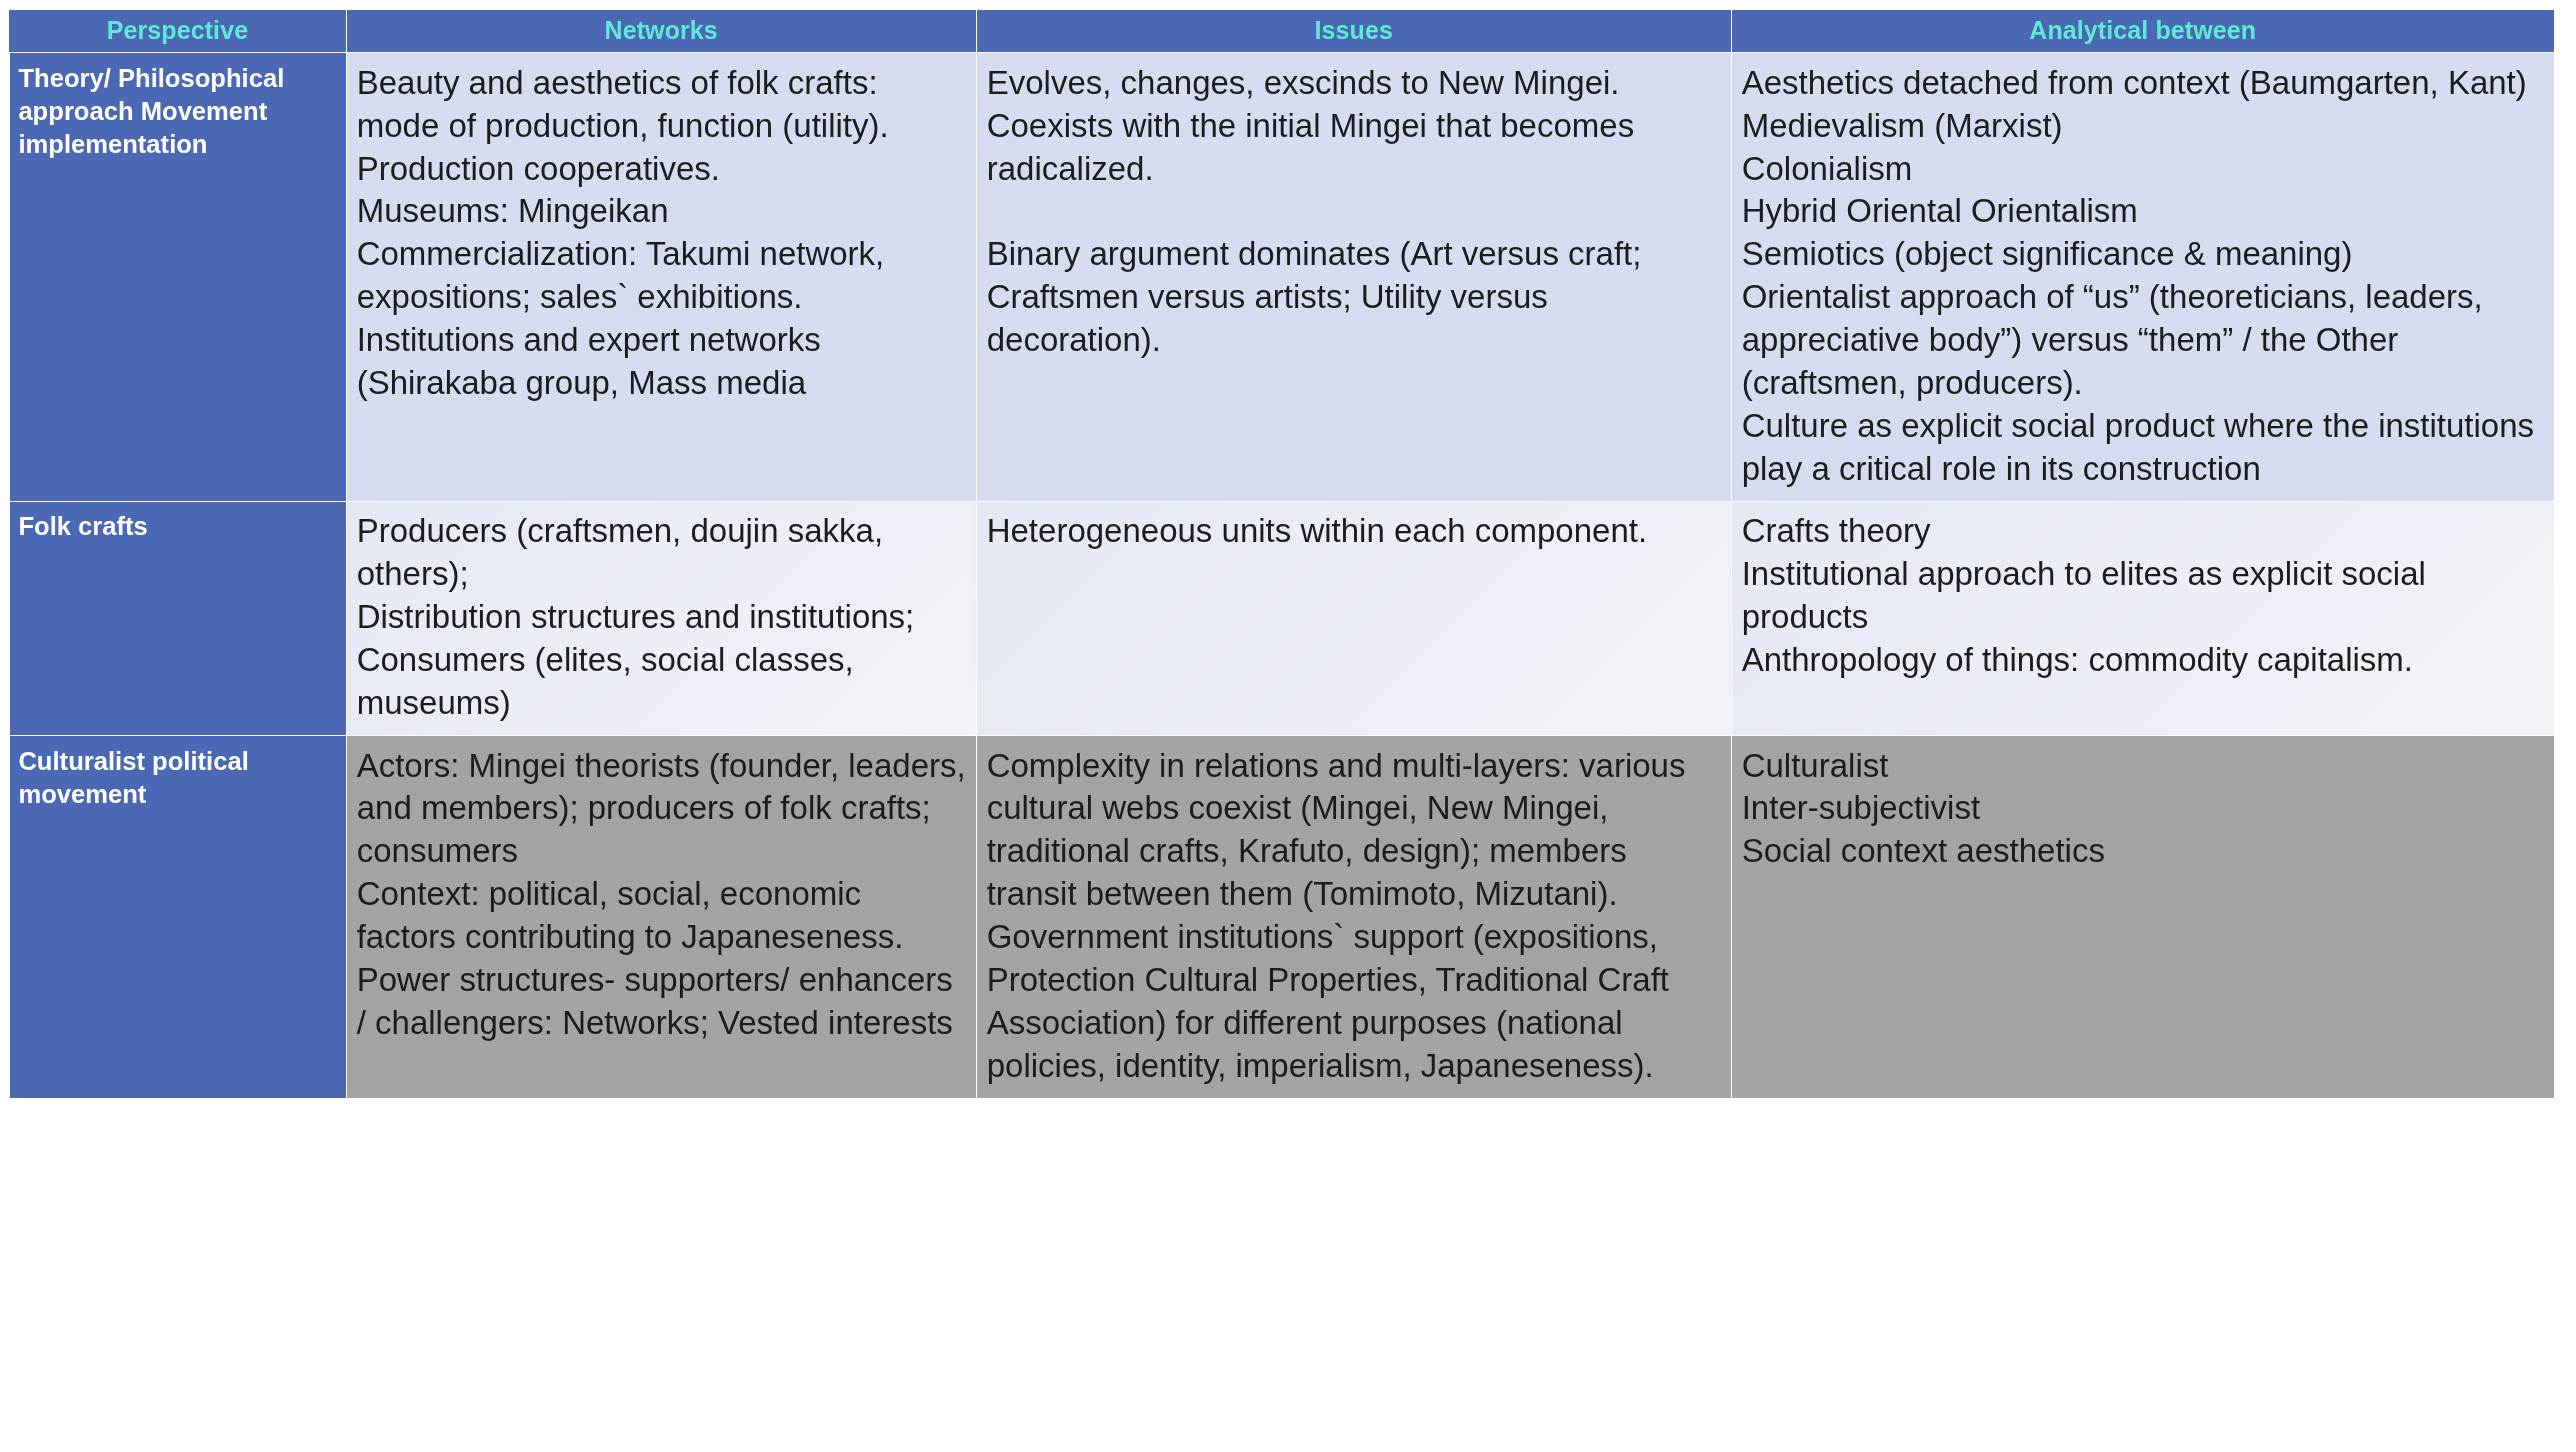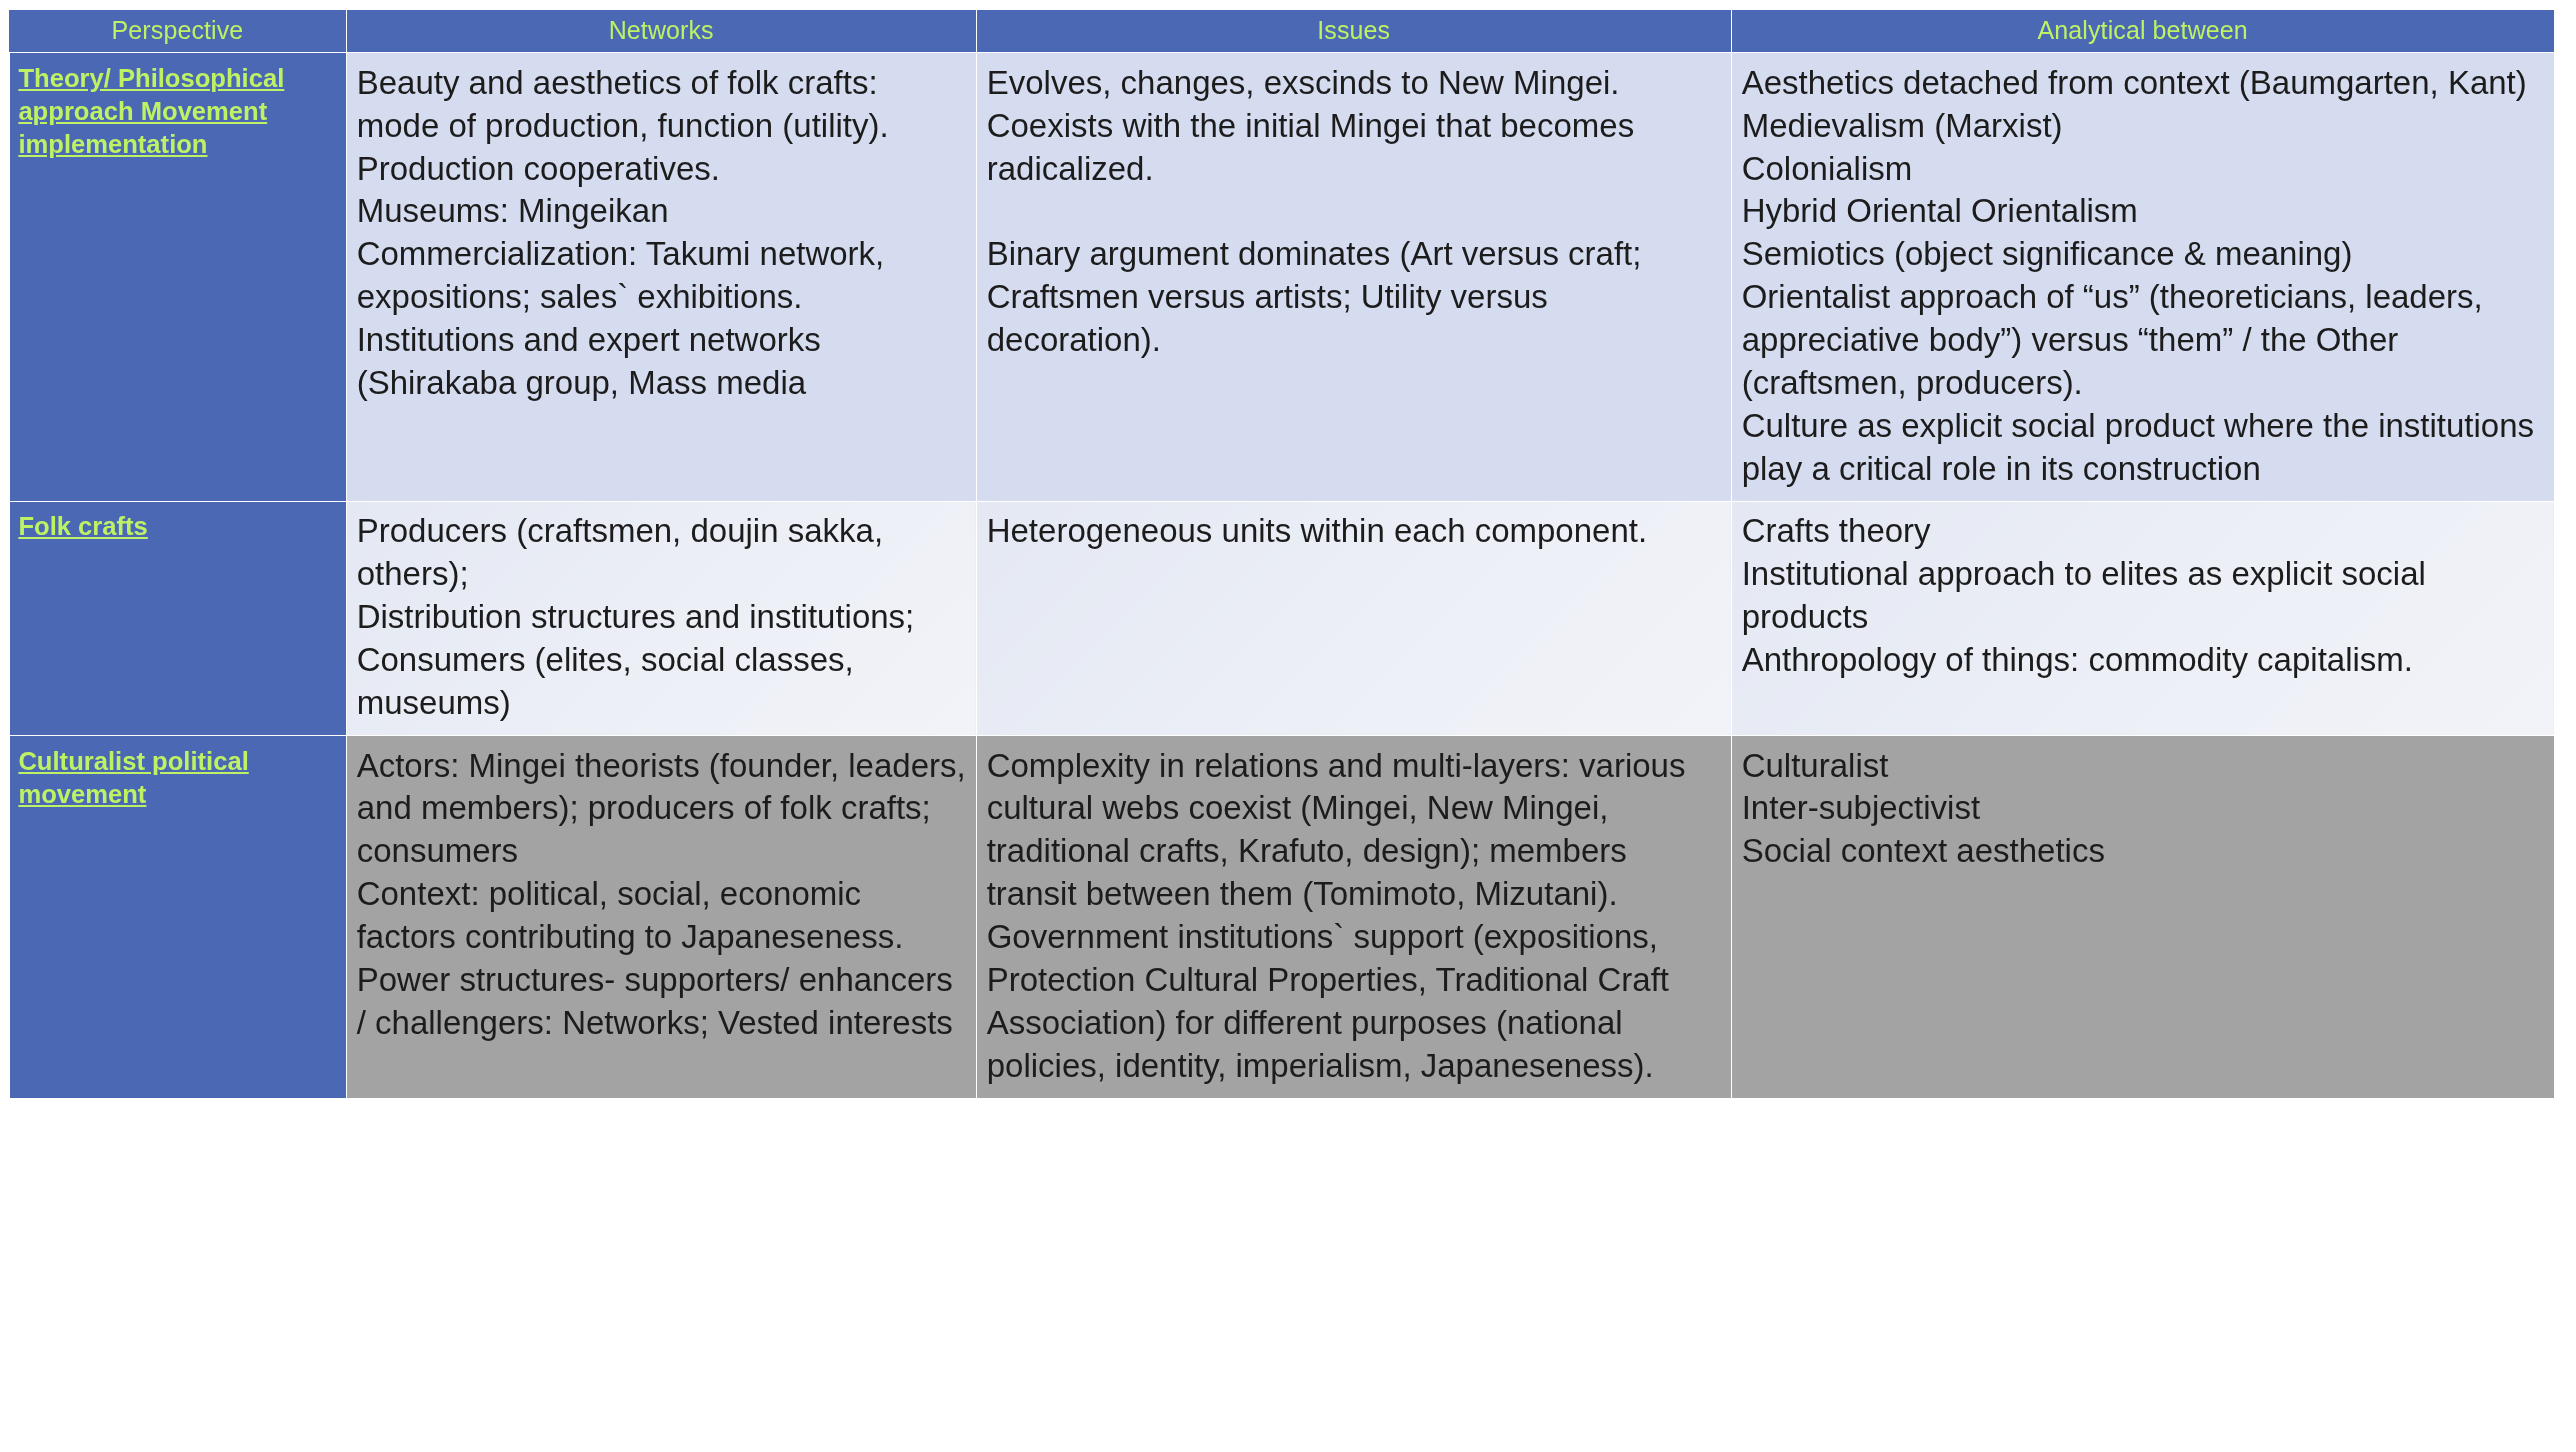--- a/index.html
+++ b/index.html
@@ -24,44 +24,43 @@
     width: 2545px;
     table-layout: fixed;
   }
   table.mingei col.c0 { width: 337px; }
   table.mingei col.c1 { width: 630px; }
   table.mingei col.c2 { width: 755px; }
   table.mingei col.c3 { width: 823px; }
 
   thead th {
     background: #4a68b4;
-    color: #bef264;
+    color: #5eead4;
     font-size: 25px;
-    font-weight: normal;
+    font-weight: bold;
     text-align: center;
     padding: 6.2px 5px 7.5px 5px;
     border: 1.2px solid #ffffff;
     line-height: 1.15;
     letter-spacing: 0.1px;
     margin-left: 32px;
   }
   thead th.first {
     border-left: none;
   }
   tbody th.rowhead {
     background: #4a68b4;
-    color: #bef264;
+    color: #ffffff;
     font-size: 25.6px;
     font-weight: bold;
     text-align: left;
     vertical-align: top;
     padding: 8.7px 6.2px 10px 8.7px;
     border: 1.2px solid #ffffff;
     line-height: 1.30;
-    text-decoration: underline;
   }
   tbody td {
     font-size: 33px;
     color: #1c1c1c;
     vertical-align: top;
     padding: 8.7px 10px 10px 10px;
     border: 1.2px solid #ffffff;
     line-height: 1.30;
     white-space: pre-line;
   }

